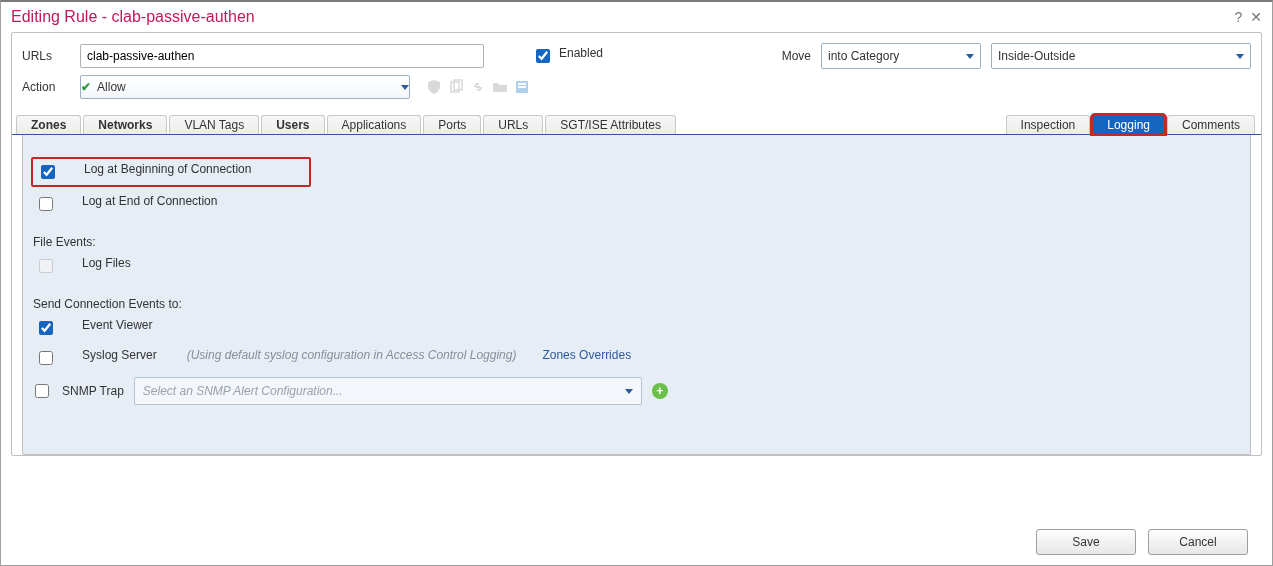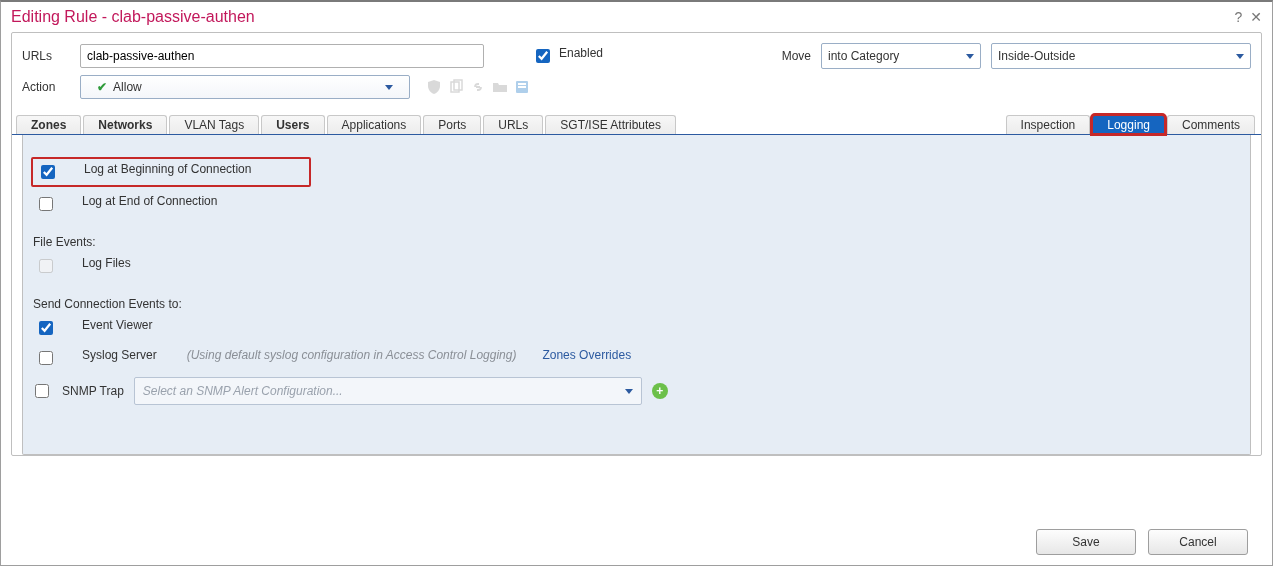--- a/index.html
+++ b/index.html
@@ -13,21 +13,21 @@
   .lbl{width:50px;color:#333}
   input.text{height:22px;border:1px solid #b0b0b0;border-radius:2px;padding:0 6px;font-size:12px;background:#fff}
   .name-input{width:390px}
   .enabled-wrap{display:flex;align-items:flex-start;gap:6px;margin-left:40px}
   .chk{width:14px;height:14px;accent-color:#1565c0}
   .move-wrap{display:flex;align-items:center;gap:10px;margin-left:auto}
   .select{height:24px;border:1px solid #9aaec6;border-radius:2px;background:#fff;display:flex;align-items:center;justify-content:space-between;padding:12px 6px;box-sizing:border-box;cursor:pointer}
   .sel-cat{width:160px}
   .sel-pos{width:260px}
   .caret{width:0;height:0;border-left:4px solid transparent;border-right:4px solid transparent;border-top:5px solid #2c5aa0}
-  .action-sel{width:330px;height:24px;border:1px solid #9aaec6;border-radius:2px;display:flex;align-items:center;padding:0 16px;box-sizing:border-box;justify-content:space-between;background:linear-gradient(#fff,#f4f6fa)}
+  .action-sel{width:330px;height:24px;border:1px solid #9aaec6;border-radius:2px;display:flex;align-items:center;padding:0 0;box-sizing:border-box;justify-content:space-between;background:linear-gradient(#fff,#f4f6fa)}
   .allow-ico{color:#2e9b3a;font-weight:bold;margin-right:6px}
   .tool-icons{display:flex;gap:6px;margin-left:8px;color:#bbb;align-items:center}
   .tool-icons svg{opacity:.55}
   .tabs{display:flex;align-items:flex-end;margin:12px 0 0 0;padding:0 4px;border-bottom:1px solid #2c5aa0;position:relative}
   .tab{padding:2px 14px;border:1px solid #c8c8c8;border-bottom:none;background:linear-gradient(#f7f7f7,#ececec);margin-right:2px;border-top-left-radius:3px;border-top-right-radius:3px;color:#333;cursor:pointer;font-size:12px}
   .tab.bold{font-weight:bold}
   .tabs-right{margin-left:auto;display:flex}
   .tab.active{background:#1565c0;color:#fff;border-color:#1565c0}
   .tab.highlight{outline:3px solid #c62828;outline-offset:-1px}
   .content{background:#e6edf5;border:1px solid #bfbfbf;border-top:none;margin:0 10px;padding:18px 8px 10px 8px;height:320px;box-sizing:border-box;border-bottom-left-radius:2px;border-bottom-right-radius:2px}

